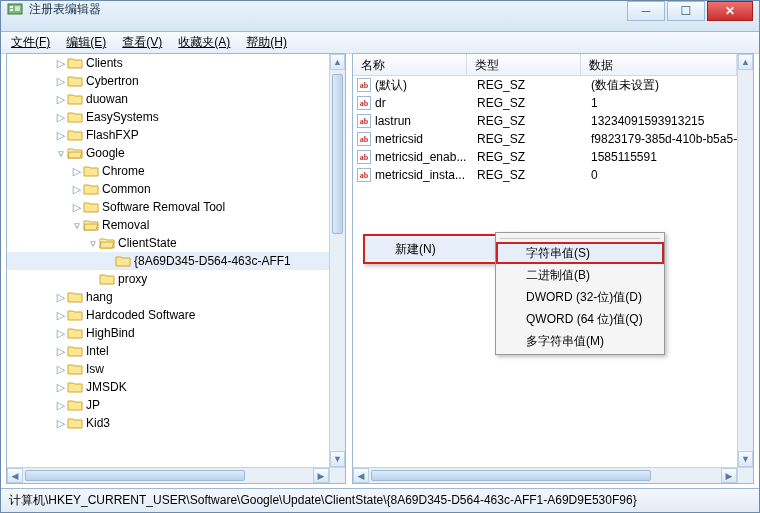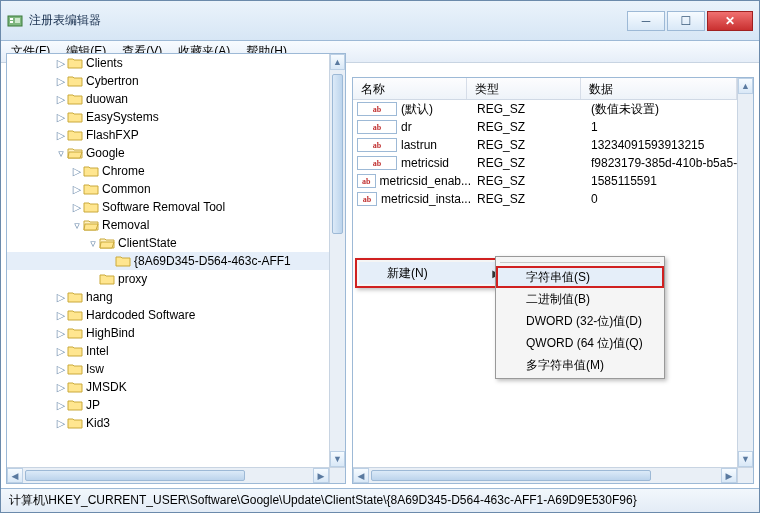--- a/index.html
+++ b/index.html
@@ -1,28 +1,28 @@
 <!DOCTYPE html>
 <html><head>
 <meta charset="utf-8">
 <style>
   * { box-sizing: border-box; font-family: "Microsoft YaHei", Tahoma, sans-serif; font-size: 12px; }
   body { margin: 0; background: #fff; width: 760px; height: 513px; overflow: hidden; position: relative; border:1px solid #6b8aab;}
-  .titlebar { height: 40px; background: linear-gradient(#eaf3fb,#d7e6f5); display:flex; align-items:center; padding:0 6px; border-bottom:1px solid #9db9d6;}
+  .titlebar { height: 31px; background: linear-gradient(#eaf3fb,#d7e6f5); display:flex; align-items:flex-start; padding:0 6px; border-bottom:1px solid #9db9d6;}
   .titlebar .app-icon { width:16px;height:16px;margin-right:6px;display:inline-block;}
   .titlebar .title { flex:1; color:#1a3150;}
   .winbtn { display:flex; gap:2px;}
   .winbtn div { width:38px;height:20px;border:1px solid #9db9d6;background:linear-gradient(#f6fbff,#d9e8f7);display:flex;align-items:center;justify-content:center;color:#3a5a7a;}
   .winbtn .close { width:46px;background:linear-gradient(#f07070,#c93030);border-color:#a02020;color:#fff;font-weight:bold;}
   .menubar { height:22px; background:linear-gradient(#f7fbff,#e6eef8); display:flex; align-items:center; padding:0 4px; gap:4px; border-bottom:1px solid #c8d4e2;}
   .menubar span { padding:2px 6px; cursor:default;text-decoration:underline;}
   .content { position:absolute; top:52px; left:5px; right:5px; bottom:28px; display:flex; gap:6px;}
   .pane { border:1px solid #9db9d6; background:#fff; position:relative; overflow:hidden;}
   .tree-pane { width:340px; }
-  .list-pane { flex:1;margin-top:24px; }
+  .list-pane { flex:1; }
   .tree-inner { position:absolute; inset:0 16px 16px 0; overflow:hidden;}
   .list-inner { position:absolute; inset:0 16px 16px 0; overflow:hidden;}
   .scrollbar-v { position:absolute; top:0; right:0; bottom:16px; width:16px; background:#e9eff6; border-left:1px solid #c8d4e2;}
   .scrollbar-v .arrow { height:16px; background:linear-gradient(#f6fbff,#d9e8f7); border:1px solid #bcd0e5; display:flex;align-items:center;justify-content:center;color:#5a7aa0;font-size:9px;}
   .scrollbar-v .thumb { position:absolute; left:2px; right:2px; background:linear-gradient(90deg,#dceaf8,#bcd4ec); border:1px solid #9db9d6; border-radius:2px;}
   .scrollbar-h { position:absolute; left:0; right:16px; bottom:0; height:16px; background:#e9eff6; border-top:1px solid #c8d4e2; display:flex;}
   .scrollbar-h .arrow { width:16px; background:linear-gradient(#f6fbff,#d9e8f7); border:1px solid #bcd0e5; display:flex;align-items:center;justify-content:center;color:#5a7aa0;font-size:9px;}
   .scrollbar-h .track { flex:1; position:relative;}
   .scrollbar-h .thumb { position:absolute; top:2px; bottom:2px; background:linear-gradient(#dceaf8,#bcd4ec); border:1px solid #9db9d6; border-radius:2px;}
   .corner { position:absolute; right:0; bottom:0; width:16px;height:16px;background:#e9eff6;border-left:1px solid #c8d4e2;border-top:1px solid #c8d4e2;}
@@ -31,21 +31,21 @@
   .exp { width:12px; text-align:center; color:#6b8aab; font-size:11px; cursor:default;}
   .fld { width:16px;height:14px; display:inline-block; margin-right:3px;}
   .fld svg { display:block;}
   .node.sel { background:#e5eef9;}
   .cols { display:flex; height:22px; border-bottom:1px solid #d0d9e5; background:linear-gradient(#fdfdfe,#eef3f9);}
   .cols div { padding:3px 8px; border-right:1px solid #d6dde8;}
   .row { display:flex; align-items:center; height:18px; white-space:nowrap;}
   .row .c1 { width:118px; display:flex; align-items:center; padding-left:4px; overflow:hidden;}
   .row .c2 { width:114px; padding-left:6px;}
   .row .c3 { flex:1; padding-left:6px; overflow:hidden;}
-  .ab { width:40px;height:14px;display:inline-flex;align-items:center;justify-content:center;border:1px solid #9db9d6;background:#fff;margin-right:4px;font-size:8px;color:#c03030;font-weight:bold;font-family:Tahoma;}
+  .ab { width:14px;height:14px;display:inline-flex;align-items:center;justify-content:center;border:1px solid #9db9d6;background:#fff;margin-right:4px;font-size:8px;color:#c03030;font-weight:bold;font-family:Tahoma;}
   .ctxmenu { position:absolute; background:#f5f5f5; border:1px solid #999; box-shadow:2px 2px 4px rgba(0,0,0,.25); padding:2px;}
   .ctxmenu .item { height:22px; display:flex; align-items:center; padding:0 24px 0 28px; white-space:nowrap; position:relative;}
   .ctxmenu .item.hl { background:#e5eef9;}
   .ctxmenu .arrow-r { position:absolute; right:6px; font-size:10px; color:#333;}
   .redbox { border:2px solid #d02020; }
   .statusbar { position:absolute; left:0; right:0; bottom:0; height:24px; border-top:1px solid #9db9d6; background:linear-gradient(#f2f7fc,#e3ecf6); padding:3px 8px; white-space:nowrap; overflow:hidden;}
 </style>
 </head>
 <body>
 
@@ -370,21 +370,21 @@
     </div>
     <div class="scrollbar-h">
       <div class="arrow">◀</div>
       <div class="track">
           <div class="thumb" style="left:2px;width:280px;"></div>
         </div>
       <div class="arrow">▶</div>
     </div>
     <div class="corner"></div>
 
-    <div class="ctxmenu redbox" style="left:2px; top:180px; width:155px;">
+    <div class="ctxmenu redbox" style="left:10px; top:180px; width:155px;">
       <div class="item hl">
         <span>新建(N)</span>
         <span class="arrow-r">▶</span>
       </div>
     </div>
 
     <div class="ctxmenu" style="left:142px; top:178px; width:170px;">
       <div style="height:1px;background:#c8c8c8;margin:3px 2px;"></div>
       <div class="item hl redbox" style="margin:0 -2px;">
           <span>字符串值(S)</span>

